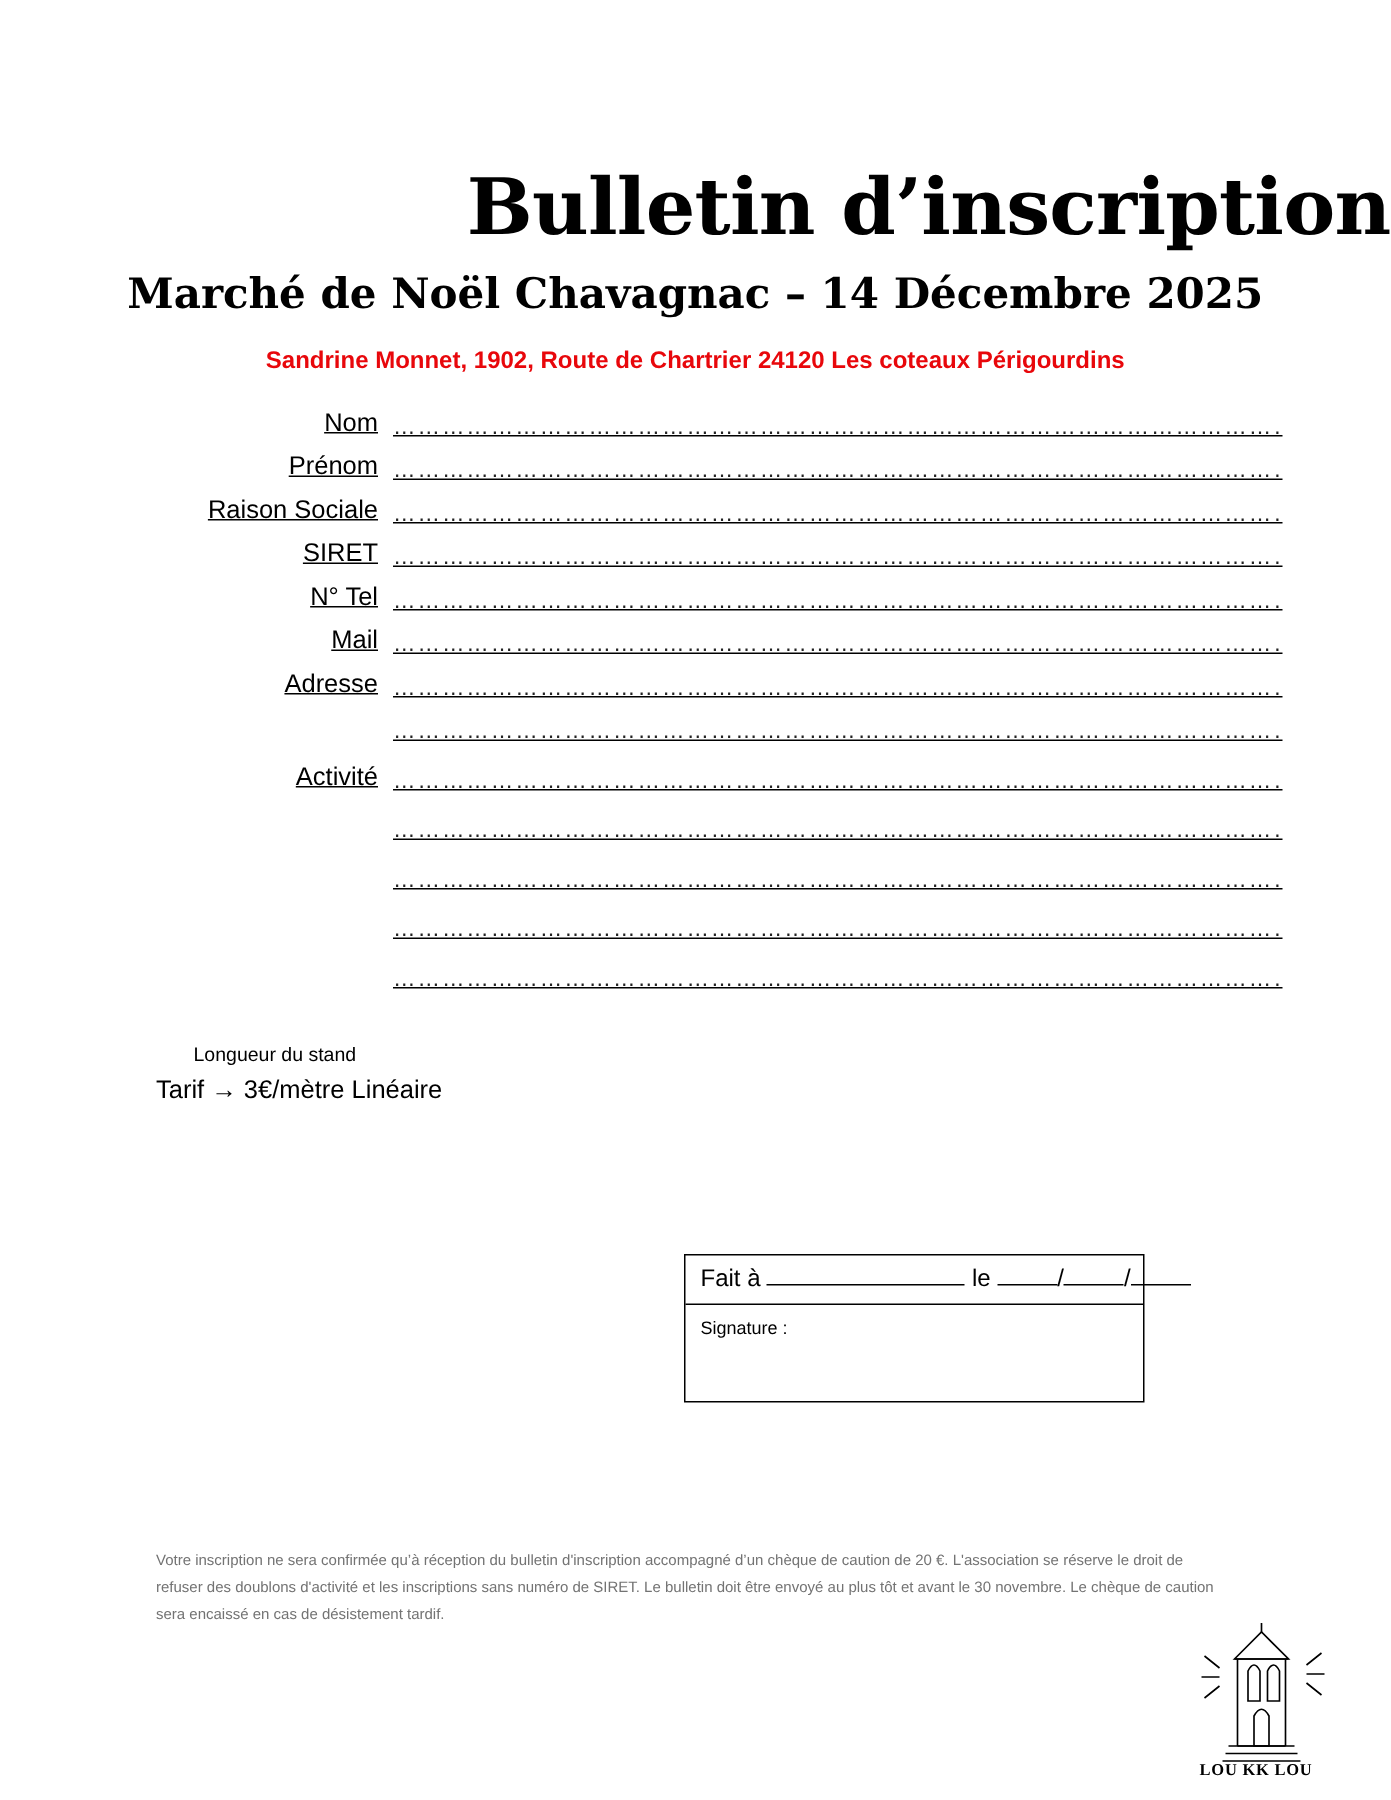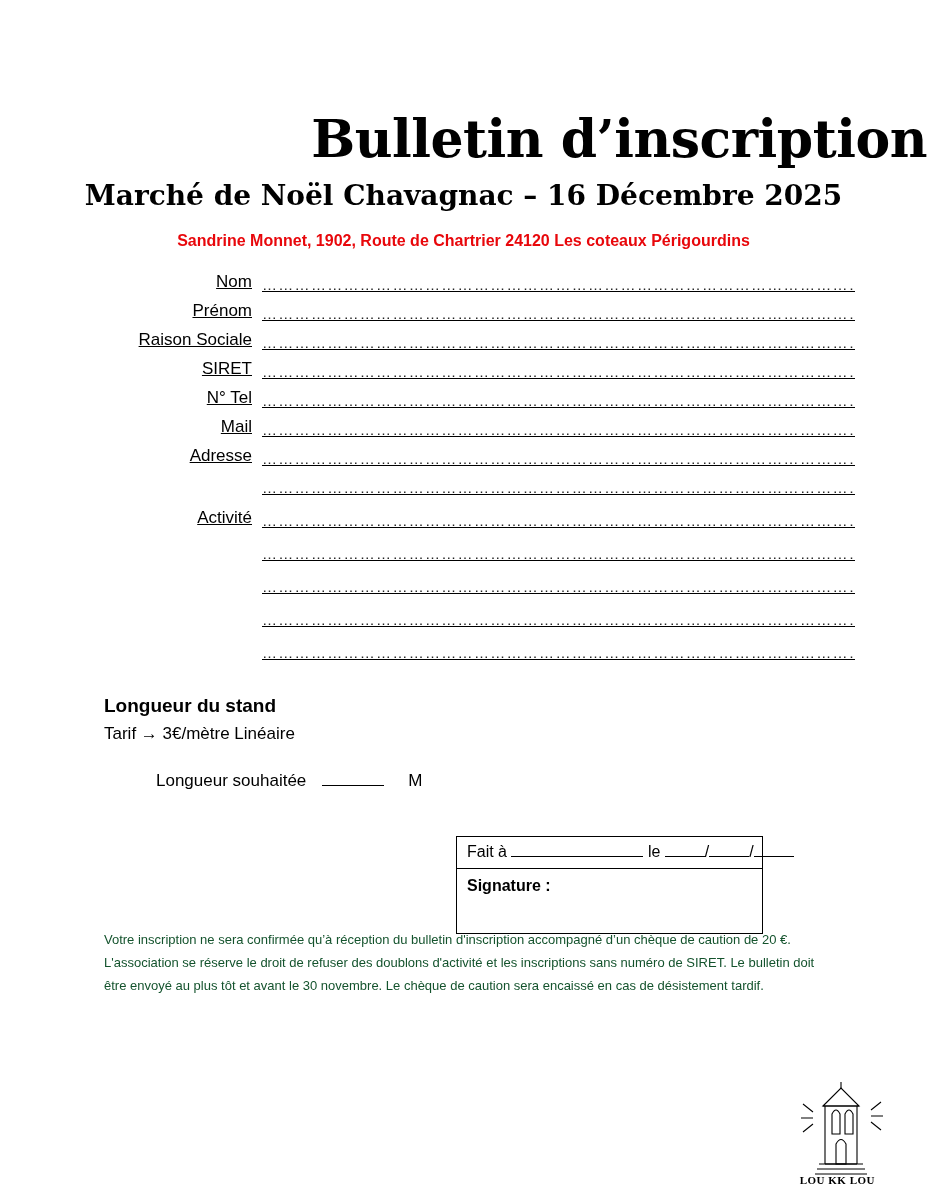--- a/index.html
+++ b/index.html
@@ -83,23 +83,24 @@
   }
   .field-row.tall { height: 33px; }
 
   
   .stand {
     margin-top: 22px;
     padding-left: 104px;
     font-size: 17px;
   }
   .stand-title {
-    font-weight: bold;
-    font-size: 19px;
+    font-weight: normal;
+    font-size: 13px;
     margin-bottom: 7px;
+    margin-left: 25px;
   }
   .stand-tarif {
     font-size: 17px;
     margin-bottom: 26px;
   }
   .stand-length {
     padding-left: 52px;
     font-size: 17px;
     display: flex;
     align-items: baseline;
@@ -123,36 +124,35 @@
     box-sizing: border-box;
   }
   .sig-row-1 {
     border-bottom: 1.5px solid #000;
     padding: 6px 10px 7px 10px;
     font-size: 16px;
     white-space: nowrap;
   }
   .sig-row-2 {
     padding: 8px 10px 10px 10px;
-    font-size: 16px;
+    font-size: 12px;
     height: 64px;
     box-sizing: border-box;
-    font-weight: bold;
   }
   .u-space-lg { display:inline-block; width: 132px; border-bottom: 1.2px solid #000; height: 13px; }
   .u-space-sm { display:inline-block; width: 40px; border-bottom: 1.2px solid #000; height: 13px; }
 
   
   .footer-note {
     position: absolute;
     left: 104px;
-    top: 928px;
+    top: 1032px;
     width: 718px;
-    color: #14532d;
-    font-size: 13px;
+    color: #737373;
+    font-size: 10px;
     line-height: 1.78;
   }
 
   
   .logo {
     position: absolute;
     right: 22px;
     bottom: 12px;
     width: 122px;
     height: 112px;
@@ -166,21 +166,21 @@
     font-weight: bold;
     letter-spacing: 0.5px;
   }
 </style>
 </head>
 <body>
 
 <div class="page">
 
   <h1 class="title-main">Bulletin d’inscription</h1>
-  <h2 class="title-sub">Marché de Noël Chavagnac – 16 Décembre 2025</h2>
+  <h2 class="title-sub">Marché de Noël Chavagnac – 14 Décembre 2025</h2>
 
   <div class="return-block">
     <div>Sandrine Monnet, 1902, Route de Chartrier 24120 Les coteaux Périgourdins</div>
   </div>
 
   <div class="form">
     <div class="field-row">
       <div class="field-label">Nom</div>
       <div class="dots">……………………………………………………………………………………………………………………</div>
     </div>
@@ -230,25 +230,20 @@
     </div>
     <div class="field-row tall">
       <div class="field-label"></div>
       <div class="dots">……………………………………………………………………………………………………………………</div>
     </div>
   </div>
 
   <div class="stand">
     <div class="stand-title">Longueur du stand</div>
     <div class="stand-tarif">Tarif → 3€/mètre Linéaire</div>
-    <div class="stand-length">
-      <span>Longueur souhaitée</span>
-      <span class="blank-line"></span>
-      <span>M</span>
-    </div>
   </div>
 
   <div class="sig-box">
     <div class="sig-row-1">
       <span>Fait à</span>
       <span class="u-space-lg"></span>
       <span>le</span>
       <span class="u-space-sm"></span>/<span class="u-space-sm"></span>/<span class="u-space-sm"></span>
     </div>
     <div class="sig-row-2">

